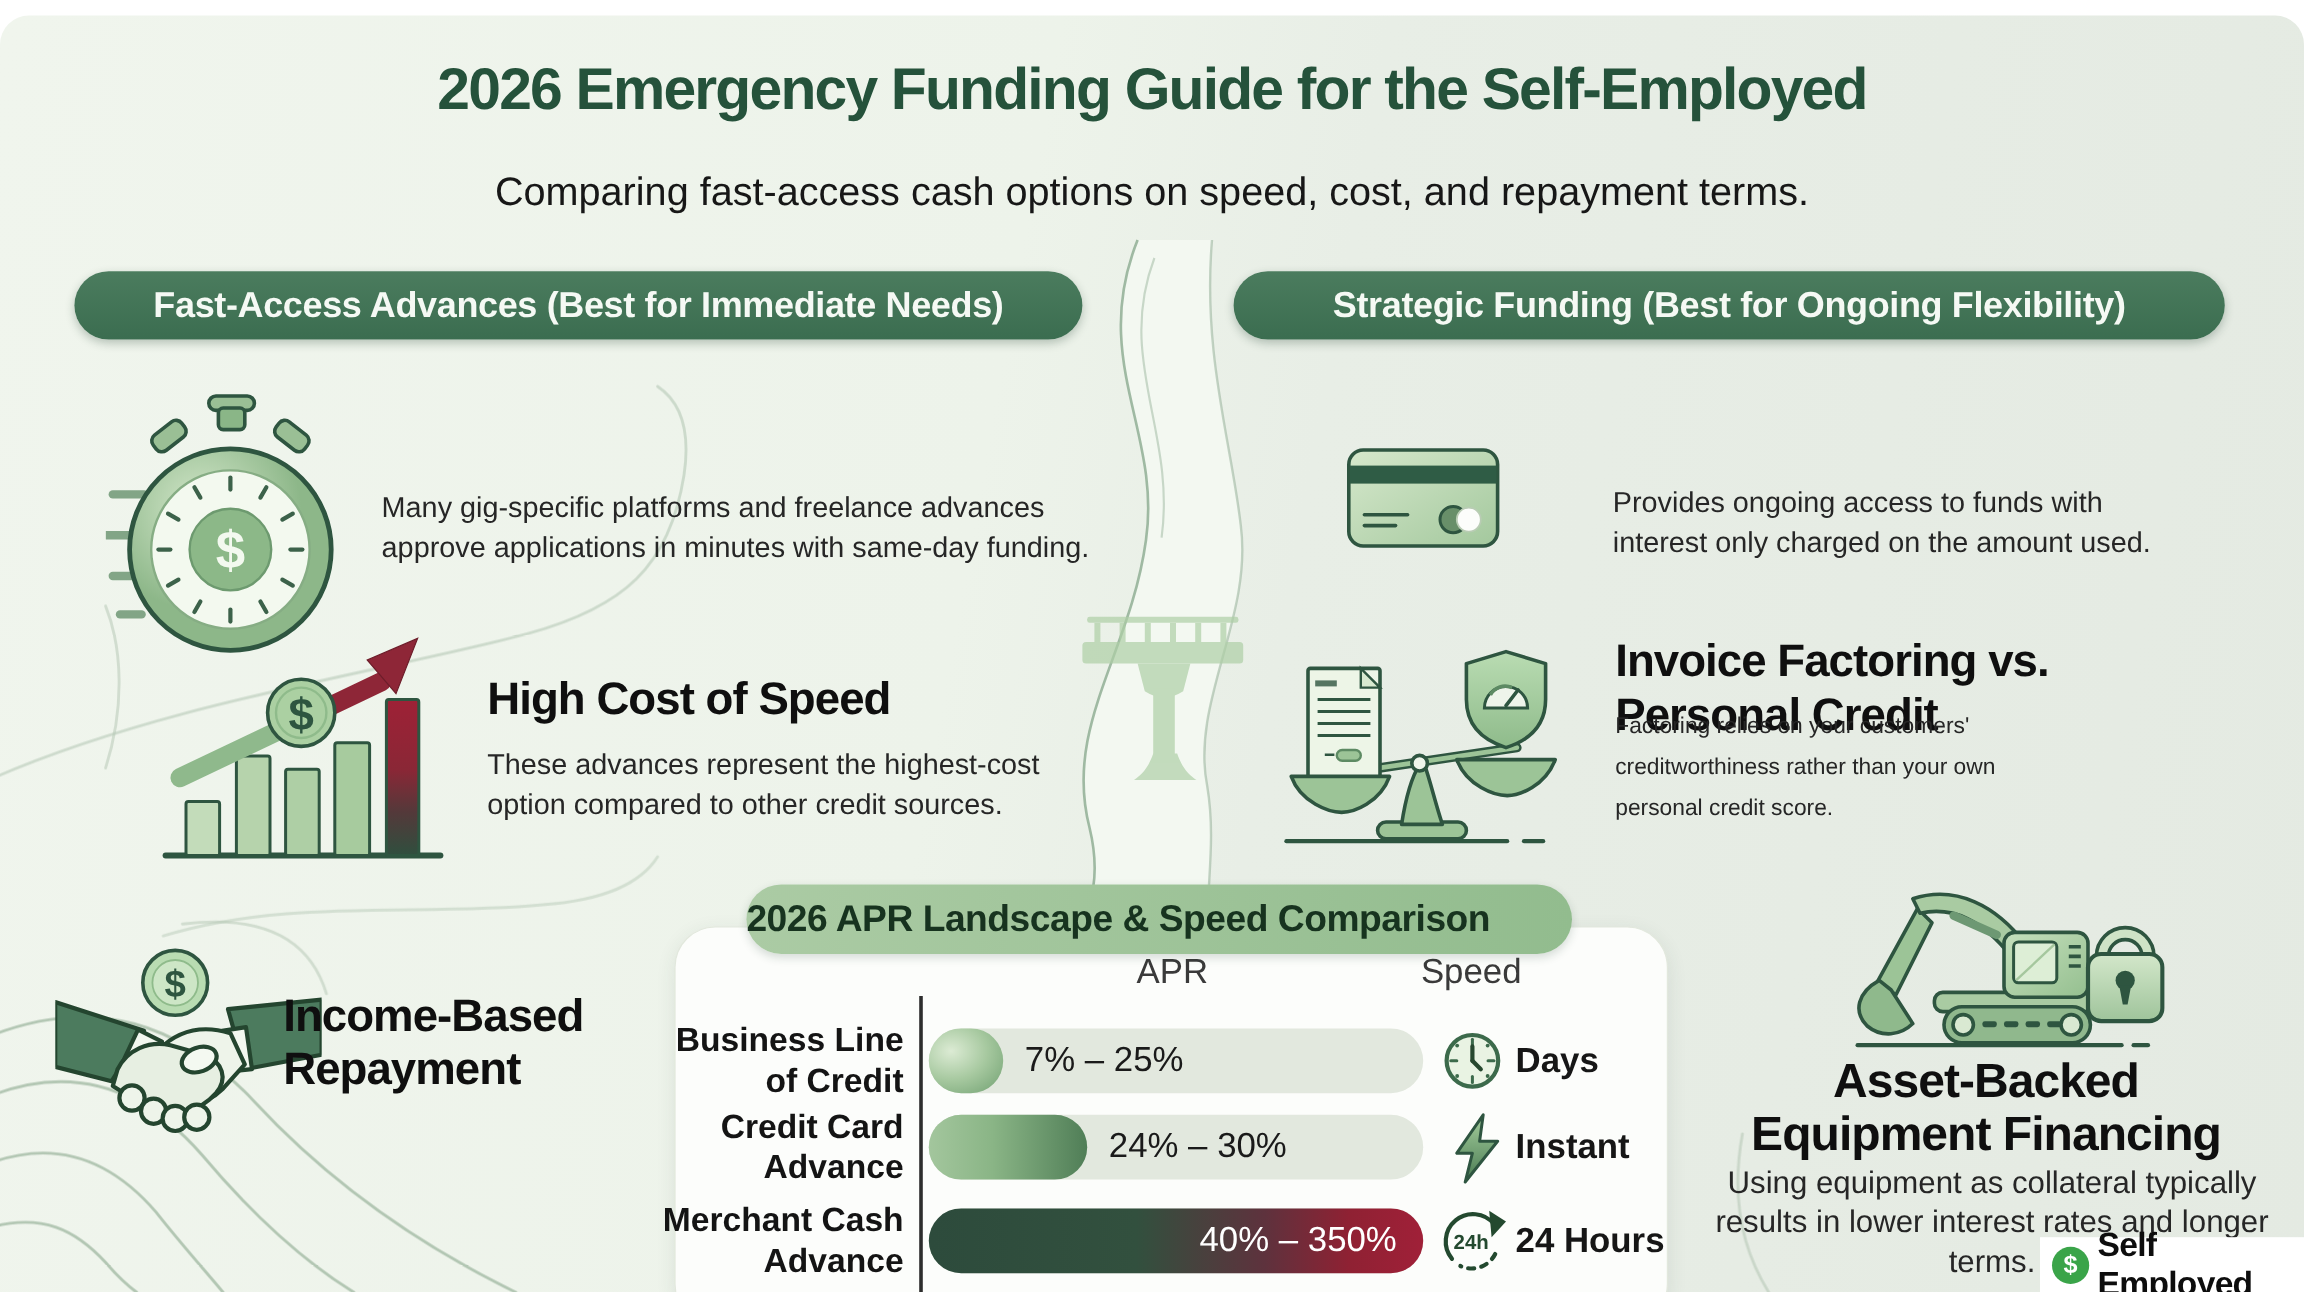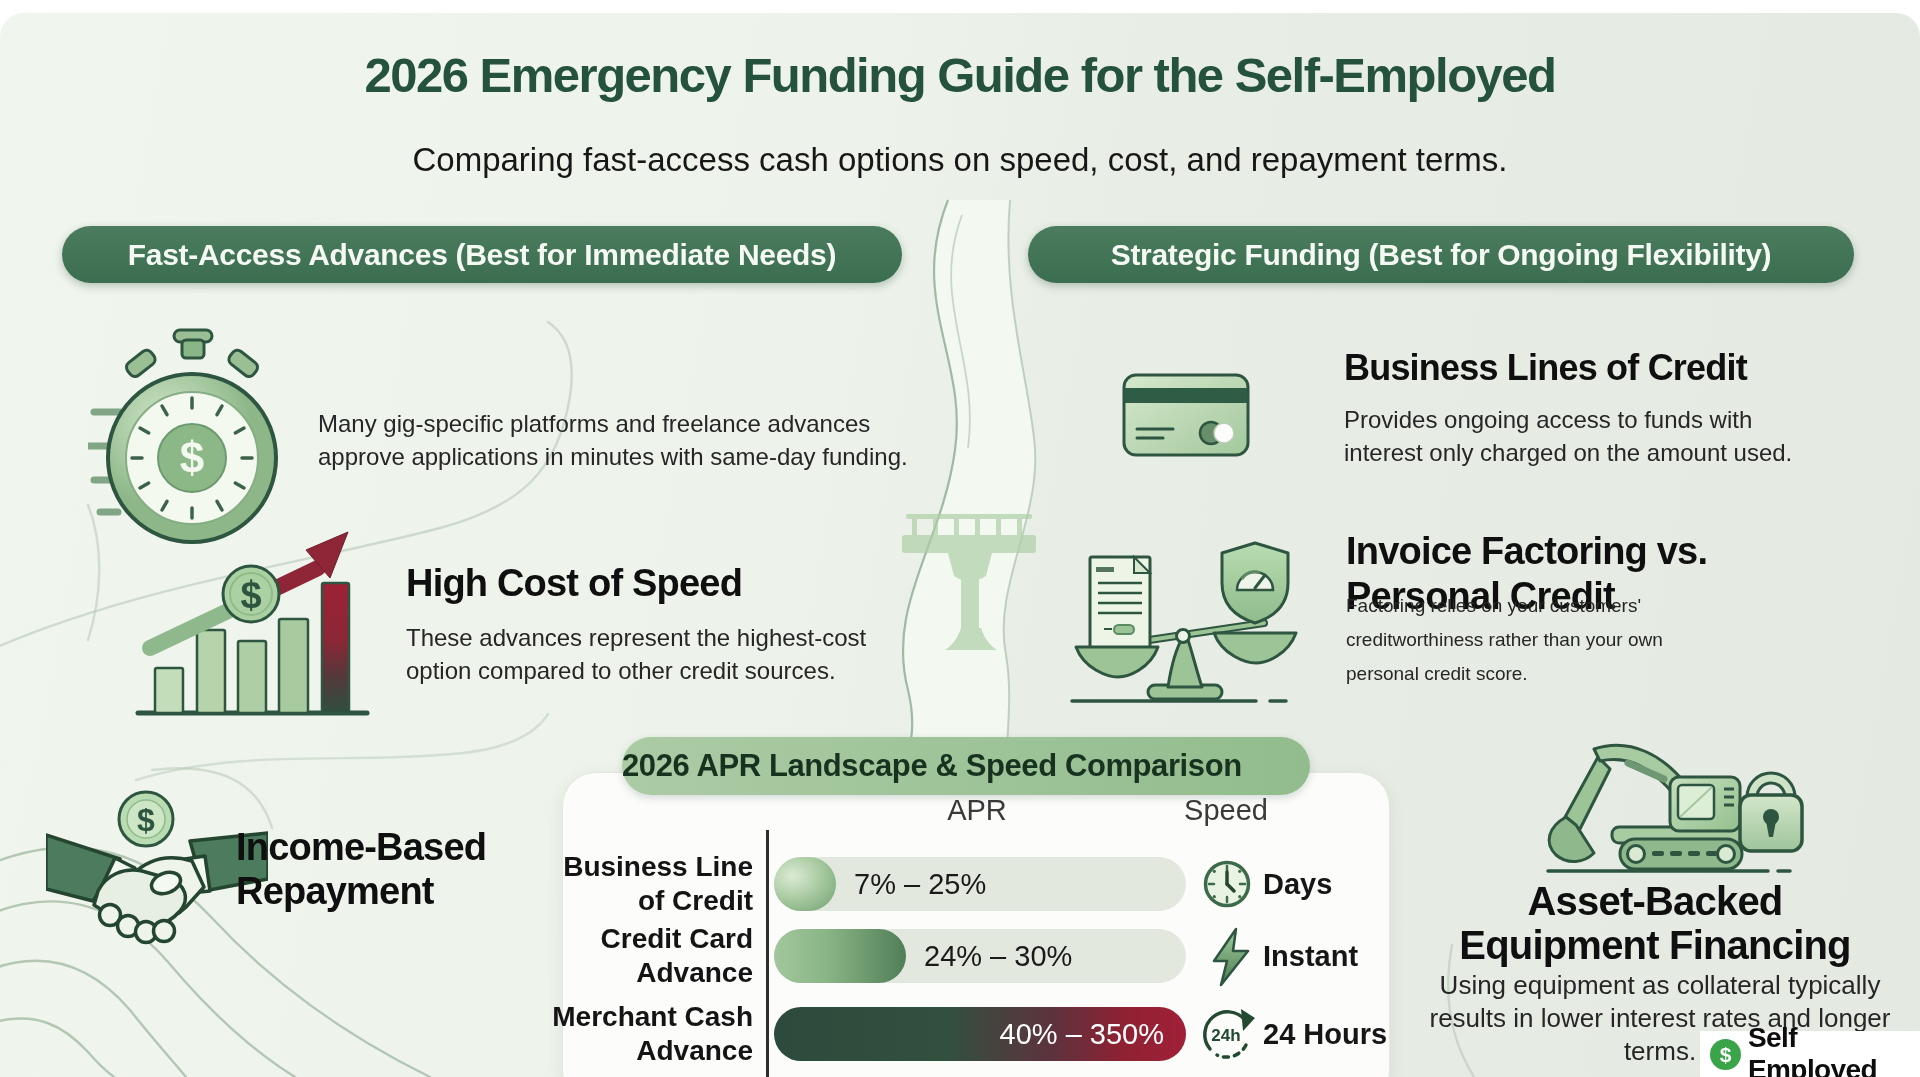--- a/index.html
+++ b/index.html
@@ -190,21 +190,20 @@
             <stop offset="100%" stop-color="#a3c89d"></stop>
           </linearGradient>
         </defs>
       <rect x="3" y="4" width="124" height="80" rx="12" fill="url(#ccG)" stroke="#2e5540" stroke-width="3"></rect>
       <rect x="4" y="17" width="122" height="15" fill="#2f5c45"></rect>
       <line x1="16" y1="58" x2="52" y2="58" stroke="#2e5540" stroke-width="3" stroke-linecap="round"></line>
       <line x1="16" y1="67" x2="42" y2="67" stroke="#2e5540" stroke-width="3" stroke-linecap="round"></line>
       <circle cx="90" cy="62" r="11" fill="#688f69" stroke="#2e5540" stroke-width="2.5"></circle>
       <circle cx="103" cy="62" r="10" fill="#fcfdfb" stroke="#b9ccb4" stroke-width="1.5"></circle>
     </svg>
-    <div class="abs item-title z1" style="left:1344px;top:334px;font-size:36px;">Business Lines of Credit</div>
     <div class="abs item-desc z1" style="left:1344px;top:390px;">Provides ongoing access to funds with
 interest only charged on the amount used.</div>
 
     <svg class="abs z1" style="left:1056px;top:520px;" width="252" height="178" viewBox="0 0 252 178">
       <defs>
           <linearGradient id="shG" x1="0" y1="0" x2="0" y2="1">
             <stop offset="0%" stop-color="#b9dcb2"></stop>
             <stop offset="100%" stop-color="#8fbb8b"></stop>
           </linearGradient>
         </defs>

